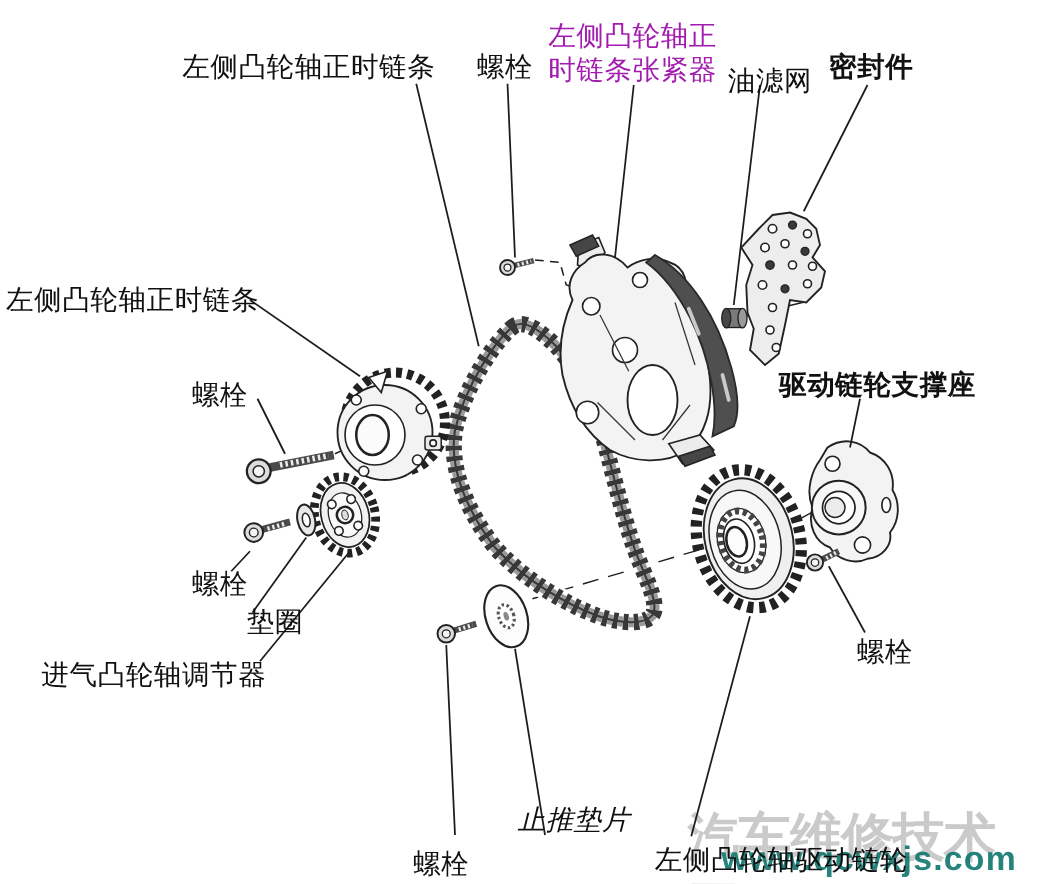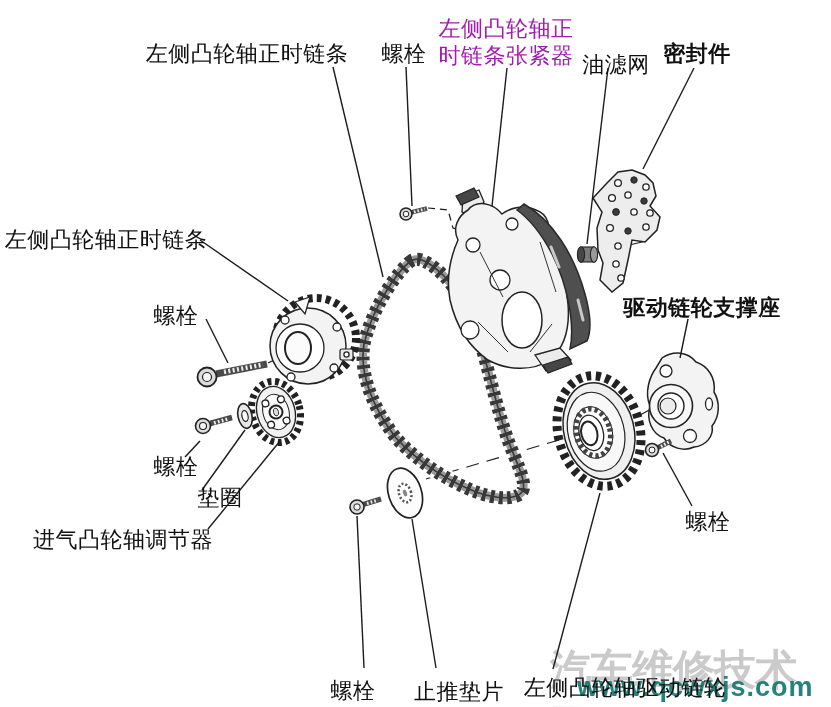--- a/index.html
+++ b/index.html
@@ -237,16 +237,16 @@
   <div class="label" style="left:616px;top:42px;margin-top:11px;">油滤网</div>
   <div class="label" style="left:697px;top:42px;font-weight:bold;">密封件</div>
   <div class="label" style="left:106px;top:228px;">左侧凸轮轴正时链条</div>
   <div class="label" style="left:176px;top:304px;">螺栓</div>
   <div class="label" style="left:176px;top:455px;">螺栓</div>
   <div class="label" style="left:192px;top:486px;margin-left:28px;">垫圈</div>
   <div class="label" style="left:123px;top:528px;">进气凸轮轴调节器</div>
   <div class="label" style="left:702px;top:296px;font-weight:bold;">驱动链轮支撑座</div>
   <div class="label" style="left:708px;top:510px;">螺栓</div>
   <div class="label" style="left:353px;top:679px;">螺栓</div>
-  <div class="label" style="left:459px;top:680px;">止推垫片</div>
+  <div class="label" style="left:459px;top:644px;font-style:italic;">止推垫片</div>
   <div class="label" style="left:625px;top:676px;">左侧凸轮轴驱动链轮</div>
 
 </div>
 
 </body></html>

